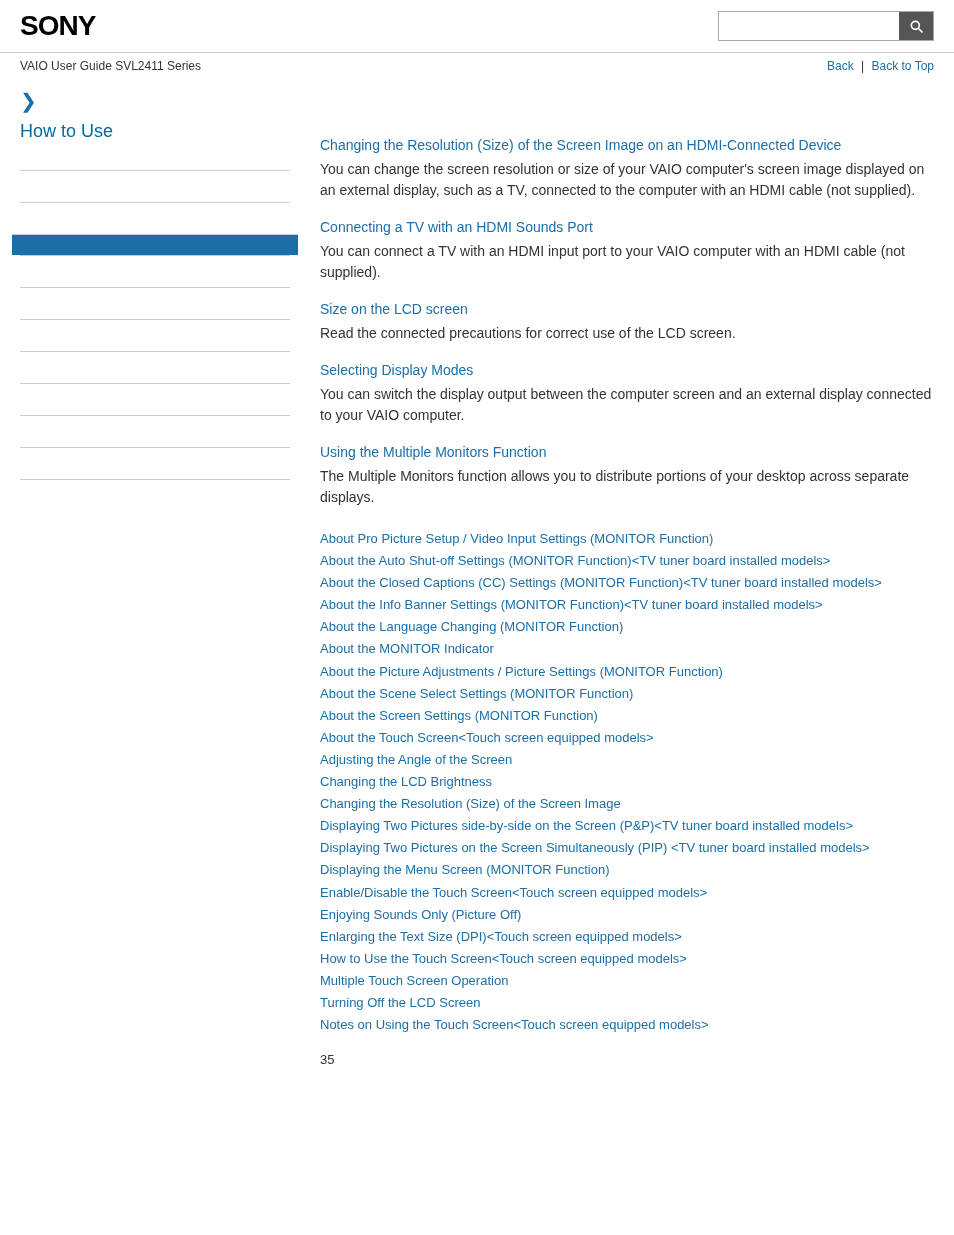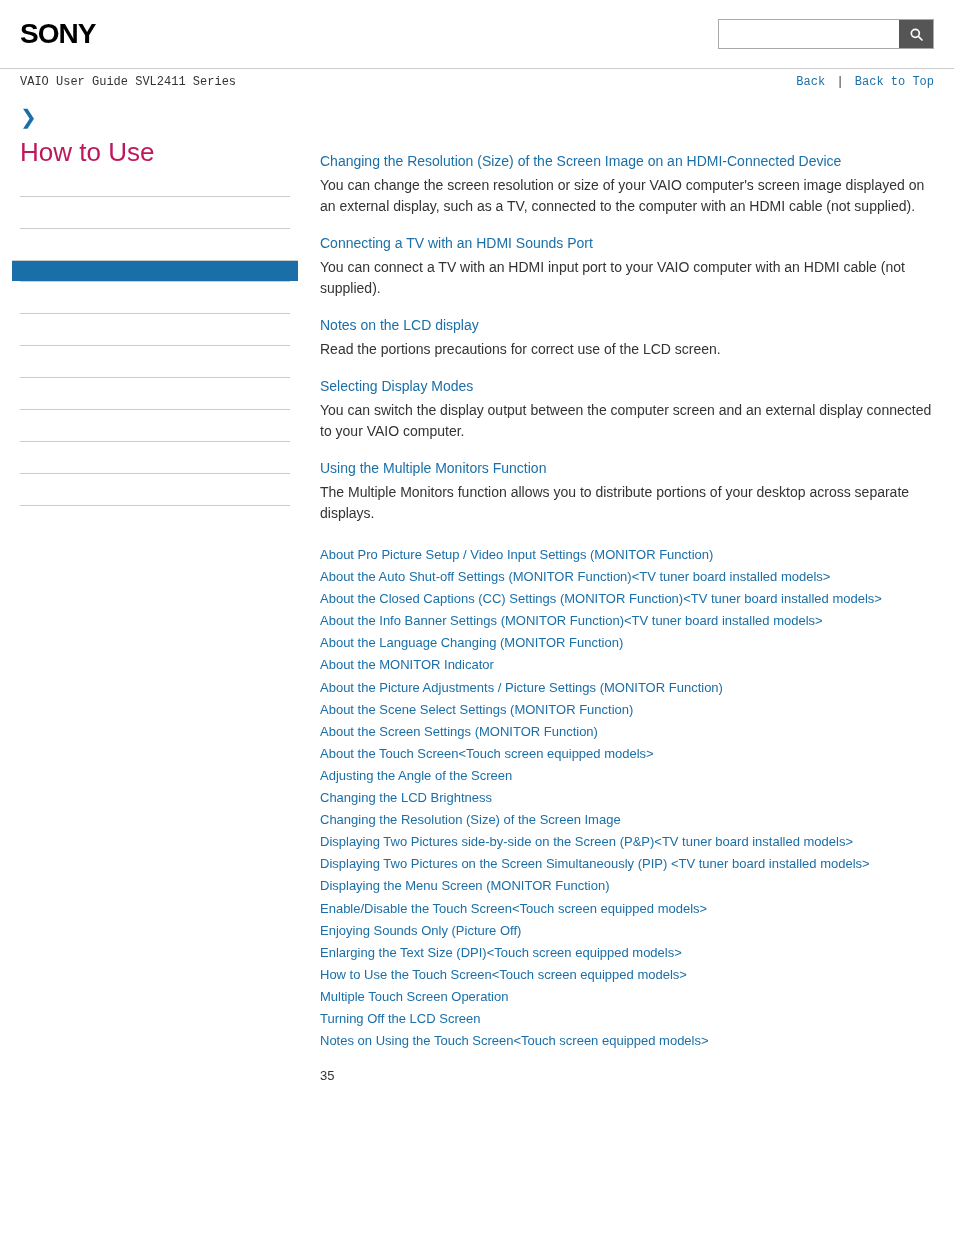--- a/index.html
+++ b/index.html
@@ -10,21 +10,21 @@
       background: #fff;
       width: 954px;
       min-height: 1235px;
     }
 
     
     .header {
       display: flex;
       align-items: center;
       justify-content: space-between;
-      padding: 18px 20px;
+      padding: 10px 20px;
       border-bottom: 1px solid #ccc;
     }
     .sony-logo {
       font-size: 28px;
       font-weight: 900;
       letter-spacing: -1px;
       color: #000;
       font-family: 'Arial Black', Arial, sans-serif;
     }
     .search-area {
@@ -57,21 +57,20 @@
     }
 
     
     .subheader {
       display: flex;
       align-items: center;
       justify-content: space-between;
       padding: 6px 20px;
       font-size: 12px;
       color: #333;
-      font-family: Liberation Mono, monospace;
     }
     .nav-links a {
       color: #1a6fa8;
       text-decoration: none;
     }
     .nav-links span {
       color: #333;
       margin: 0 4px;
     }
 
@@ -86,23 +85,23 @@
       width: 290px;
       min-width: 290px;
       padding-right: 20px;
     }
     .sidebar-arrow {
       color: #1a6fa8;
       font-size: 20px;
       margin-bottom: 8px;
     }
     .sidebar-title {
-      font-size: 26px;
+      font-size: 18px;
       font-weight: normal;
-      color: #be185d;
+      color: #0369a1;
       margin-bottom: 28px;
     }
     .sidebar-item {
       border-top: 1px solid #ccc;
       padding: 8px 0;
       font-size: 13px;
       color: #333;
     }
     .sidebar-item.active {
       background: #1a6fa8;
@@ -207,22 +206,22 @@
     <div id="sections-container">
         <div class="content-section">
           <h2>Changing the Resolution (Size) of the Screen Image on an HDMI-Connected Device</h2>
           <p>You can change the screen resolution or size of your VAIO computer's screen image displayed on an external display, such as a TV, connected to the computer with an HDMI cable (not supplied).</p>
         </div>
         <div class="content-section">
           <h2>Connecting a TV with an HDMI Sounds Port</h2>
           <p>You can connect a TV with an HDMI input port to your VAIO computer with an HDMI cable (not supplied).</p>
         </div>
         <div class="content-section">
-          <h2>Notes on the LCD display</h2>
-          <p>Read the portions precautions for correct use of the LCD screen.</p>
+          <h2>Size on the LCD screen</h2>
+          <p>Read the connected precautions for correct use of the LCD screen.</p>
         </div>
         <div class="content-section">
           <h2>Selecting Display Modes</h2>
           <p>You can switch the display output between the computer screen and an external display connected to your VAIO computer.</p>
         </div>
         <div class="content-section">
           <h2>Using the Multiple Monitors Function</h2>
           <p>The Multiple Monitors function allows you to distribute portions of your desktop across separate displays.</p>
         </div>
       </div>

